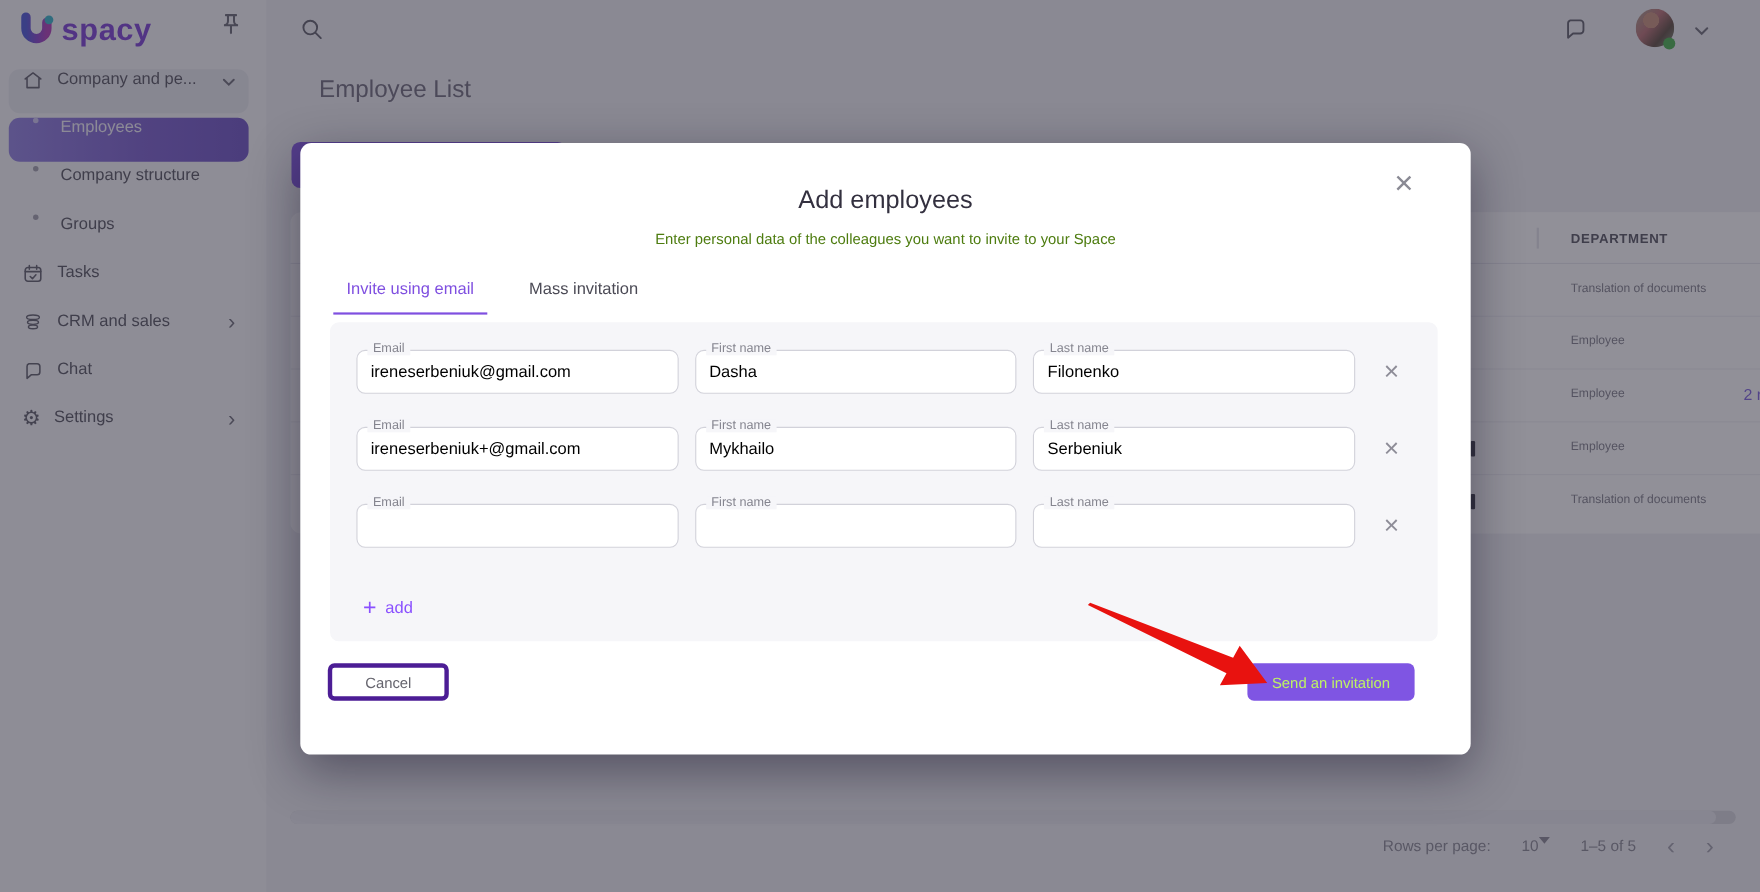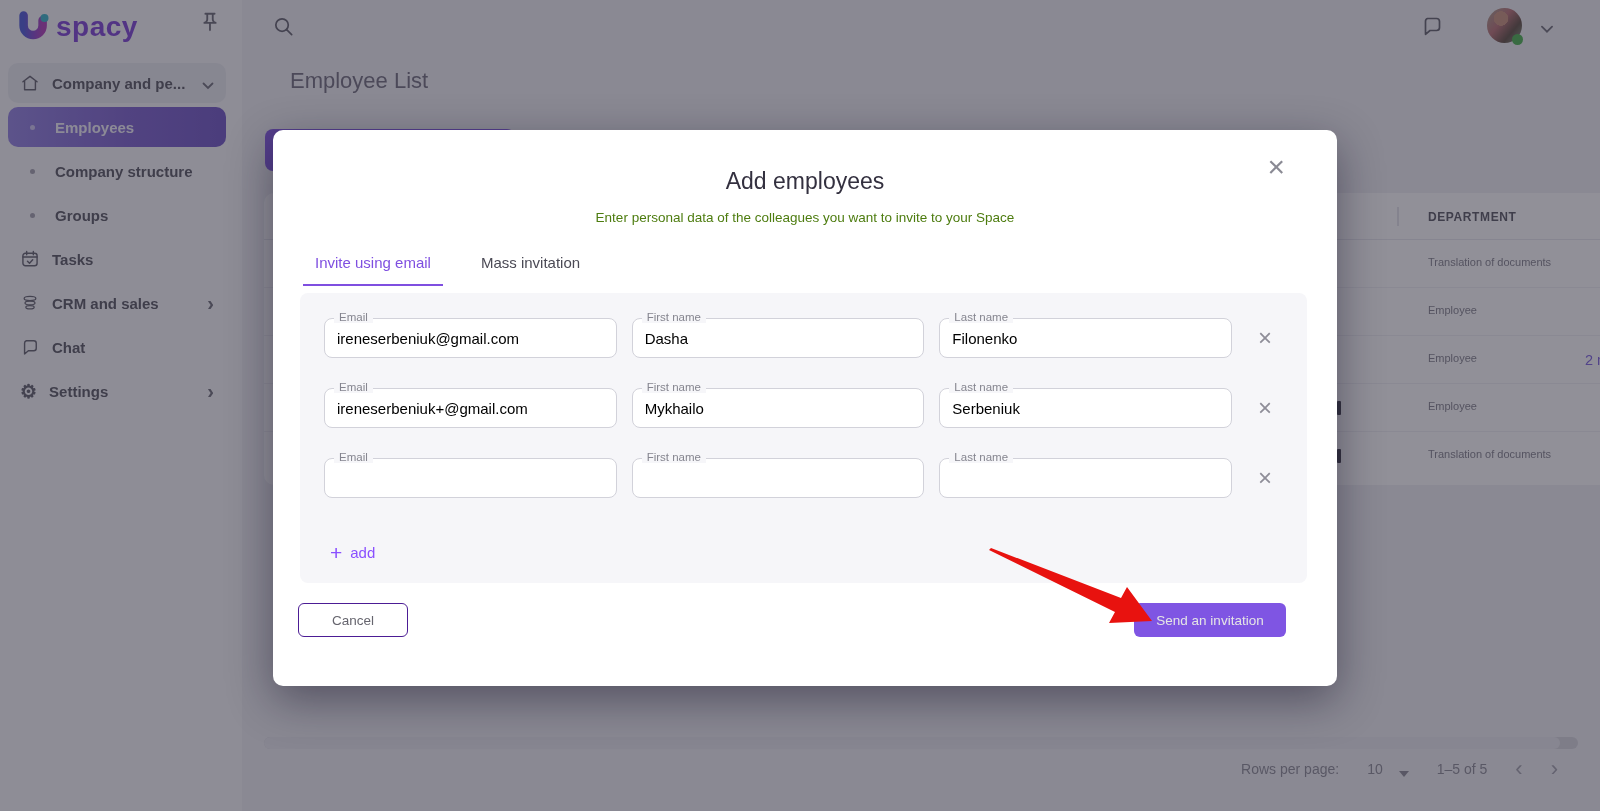--- a/index.html
+++ b/index.html
@@ -8,21 +8,21 @@
     position: relative; overflow: hidden;
     font-family: "Liberation Sans", sans-serif;
     background: #f1f1f5;
   }
   
   .sidebar { position:absolute; left:0; top:0; bottom:0; width:242px; background:#f8f8fb; }
   .logo { position:absolute; left:16px; top:9px; display:flex; align-items:center; gap:2px; }
   .logo-rest { font-size:28px; font-weight:bold; color:#7c3fd6; letter-spacing:.5px; }
   .pin-btn { position:absolute; left:198px; top:11px; width:24px; height:24px; background:none; border:none; cursor:pointer; }
   .nav { position:absolute; left:8px; width:218px; height:40px; border-radius:10px;
-         display:flex; align-items:center; gap:12px; padding:0 12px; font-size:15px; color:#55545e; cursor:pointer;font-weight:bold; }
+         display:flex; gap:12px; padding:0 12px; font-size:15px; color:#55545e; cursor:pointer; }
   .nav .bullet { width:5px; height:5px; border-radius:50%; background:#a3a2ad; margin:0 8px 0 10px; flex:none; }
   .nav .navlabel { white-space:nowrap; overflow:hidden; text-overflow:ellipsis; flex:1; }
   .nav .trail { margin-left:auto; color:#6e6d78; font-size:20px; line-height:1; }
   .nav-workspace { top:63px; background:#ebecf1; }
   .nav-employees { top:107px; background:linear-gradient(90deg,#9180e2,#7a5ecf 55%,#6d52c4); color:#f4f2fb; }
   .nav-employees .bullet { background:#cfc7f2; }
   .nav-cstructure { top:151px; } .nav-groups { top:195px; }
   .nav-tasks { top:239px; } .nav-crm { top:283px; } .nav-chat { top:327px; } .nav-settings { top:371px; }
   .icn { flex:none; display:inline-flex; }
   .gear-glyph { font-size:19px; color:#5f5e6a; line-height:1; }
@@ -43,21 +43,21 @@
   .th-dept { position:absolute; left:1164px; top:17px; font-size:12px; font-weight:bold; letter-spacing:.6px; color:#55545f; }
   .trow { position:relative; height:48px; border-bottom:1px solid #f0f0f4; cursor:pointer; }
   .trow:last-child { border-bottom:none; }
   .td-dept { position:absolute; left:1164px; top:16px; font-size:11px; color:#82818c; }
   .more-link { position:absolute; left:1321px; top:16px; font-size:14.5px; color:#7b5fe0; white-space:nowrap; cursor:pointer; }
   .frag { position:absolute; left:1073px; top:17px; width:4px; height:14px; background:#3c3b46; border-radius:1px; }
   
   .hscroll-track { position:absolute; left:264px; top:737px; width:1314px; height:12px; border-radius:6px; background:#d7d7de; }
   .hscroll-thumb { position:absolute; left:0; top:0; width:1296px; height:12px; border-radius:6px; background:#ebebf0; cursor:grab; }
   .pagination { position:absolute; top:758px; right:42px; display:flex; align-items:center; gap:28px; color:#8b8a95; font-size:14px; }
-  .rpp-select { display:flex; align-items:flex-end; gap:16px; cursor:pointer; }
+  .rpp-select { display:flex; align-items:flex-start; gap:0; cursor:pointer; }
   .rpp-caret { width:0; height:0; border-left:5px solid transparent; border-right:5px solid transparent; border-top:6px solid #8a8994; }
   .page-nav { font-size:22px; color:#a2a1ac; background:none; border:none; cursor:pointer; line-height:1; }
   
   .backdrop { position:absolute; inset:0; background:rgba(45,42,58,0.52); z-index:50; }
   
   .modal { position:absolute; left:273px; top:130px; width:1064px; height:556px; background:#fff; border-radius:10px;
            box-shadow:0 14px 45px rgba(18,14,38,0.45); z-index:60; }
   .modal-close { position:absolute; right:52px; top:22px; background:none; border:none; font-size:30px; font-weight:300;
                  color:#8a8a94; cursor:pointer; line-height:1; }
   .modal-title { margin-top:38px; text-align:center; font-size:23px; font-weight:500; color:#33303f; }
@@ -69,24 +69,24 @@
            padding:25px 24px 0; }
   .form-row { display:flex; align-items:center; gap:15px; margin-bottom:30px; }
   .field { position:relative; flex:1 1 0; }
   .finput { width:100%; height:40px; border:1.5px solid #d2d2da; border-radius:8px; background:#fff; padding:0 12px;
             font-family:"Liberation Sans",sans-serif; font-size:15px; color:#000000; outline:none; }
   .flabel { position:absolute; top:-7px; left:10px; font-size:11.5px; color:#85858f; background:#f6f6f9; padding:0 5px; }
   .row-x { width:36px; height:36px; flex:none; background:none; border:none; font-size:24px; font-weight:300; color:#8e8d98; cursor:pointer; line-height:1; }
   .add-btn { margin:14px 0 0 6px; display:inline-flex; align-items:center; gap:8px; background:none; border:none;
              color:#8a50ff; font-size:15px; cursor:pointer; }
   .add-btn .plus { font-size:21px; font-weight:400; line-height:1; }
-  .btn-cancel { position:absolute; left:25px; top:473px; width:110px; height:34px; background:#fff; border:1px solid #4c1d95;
+  .btn-cancel { position:absolute; left:25px; top:473px; width:110px; height:34px; background:#fff; border:4px solid #4c1d95;
                 border-radius:6px; color:#66656e; font-size:13.5px; cursor:pointer; font-family:"Liberation Sans",sans-serif; }
   .btn-send { position:absolute; left:861px; top:473px; width:152px; height:34px; background:#7f55e3; border:none;
-              border-radius:6px; color:#e5e5e5; font-size:13.5px; cursor:pointer; font-family:"Liberation Sans",sans-serif; }
+              border-radius:6px; color:#bef264; font-size:13.5px; cursor:pointer; font-family:"Liberation Sans",sans-serif; }
   
   .arrow-overlay { position:absolute; inset:0; z-index:70; pointer-events:none; }
 </style>
 </head>
 <body>
 
 <aside class="sidebar">
   <div class="logo">
     <svg width="38" height="36" viewBox="0 0 40 36">
       <defs>

